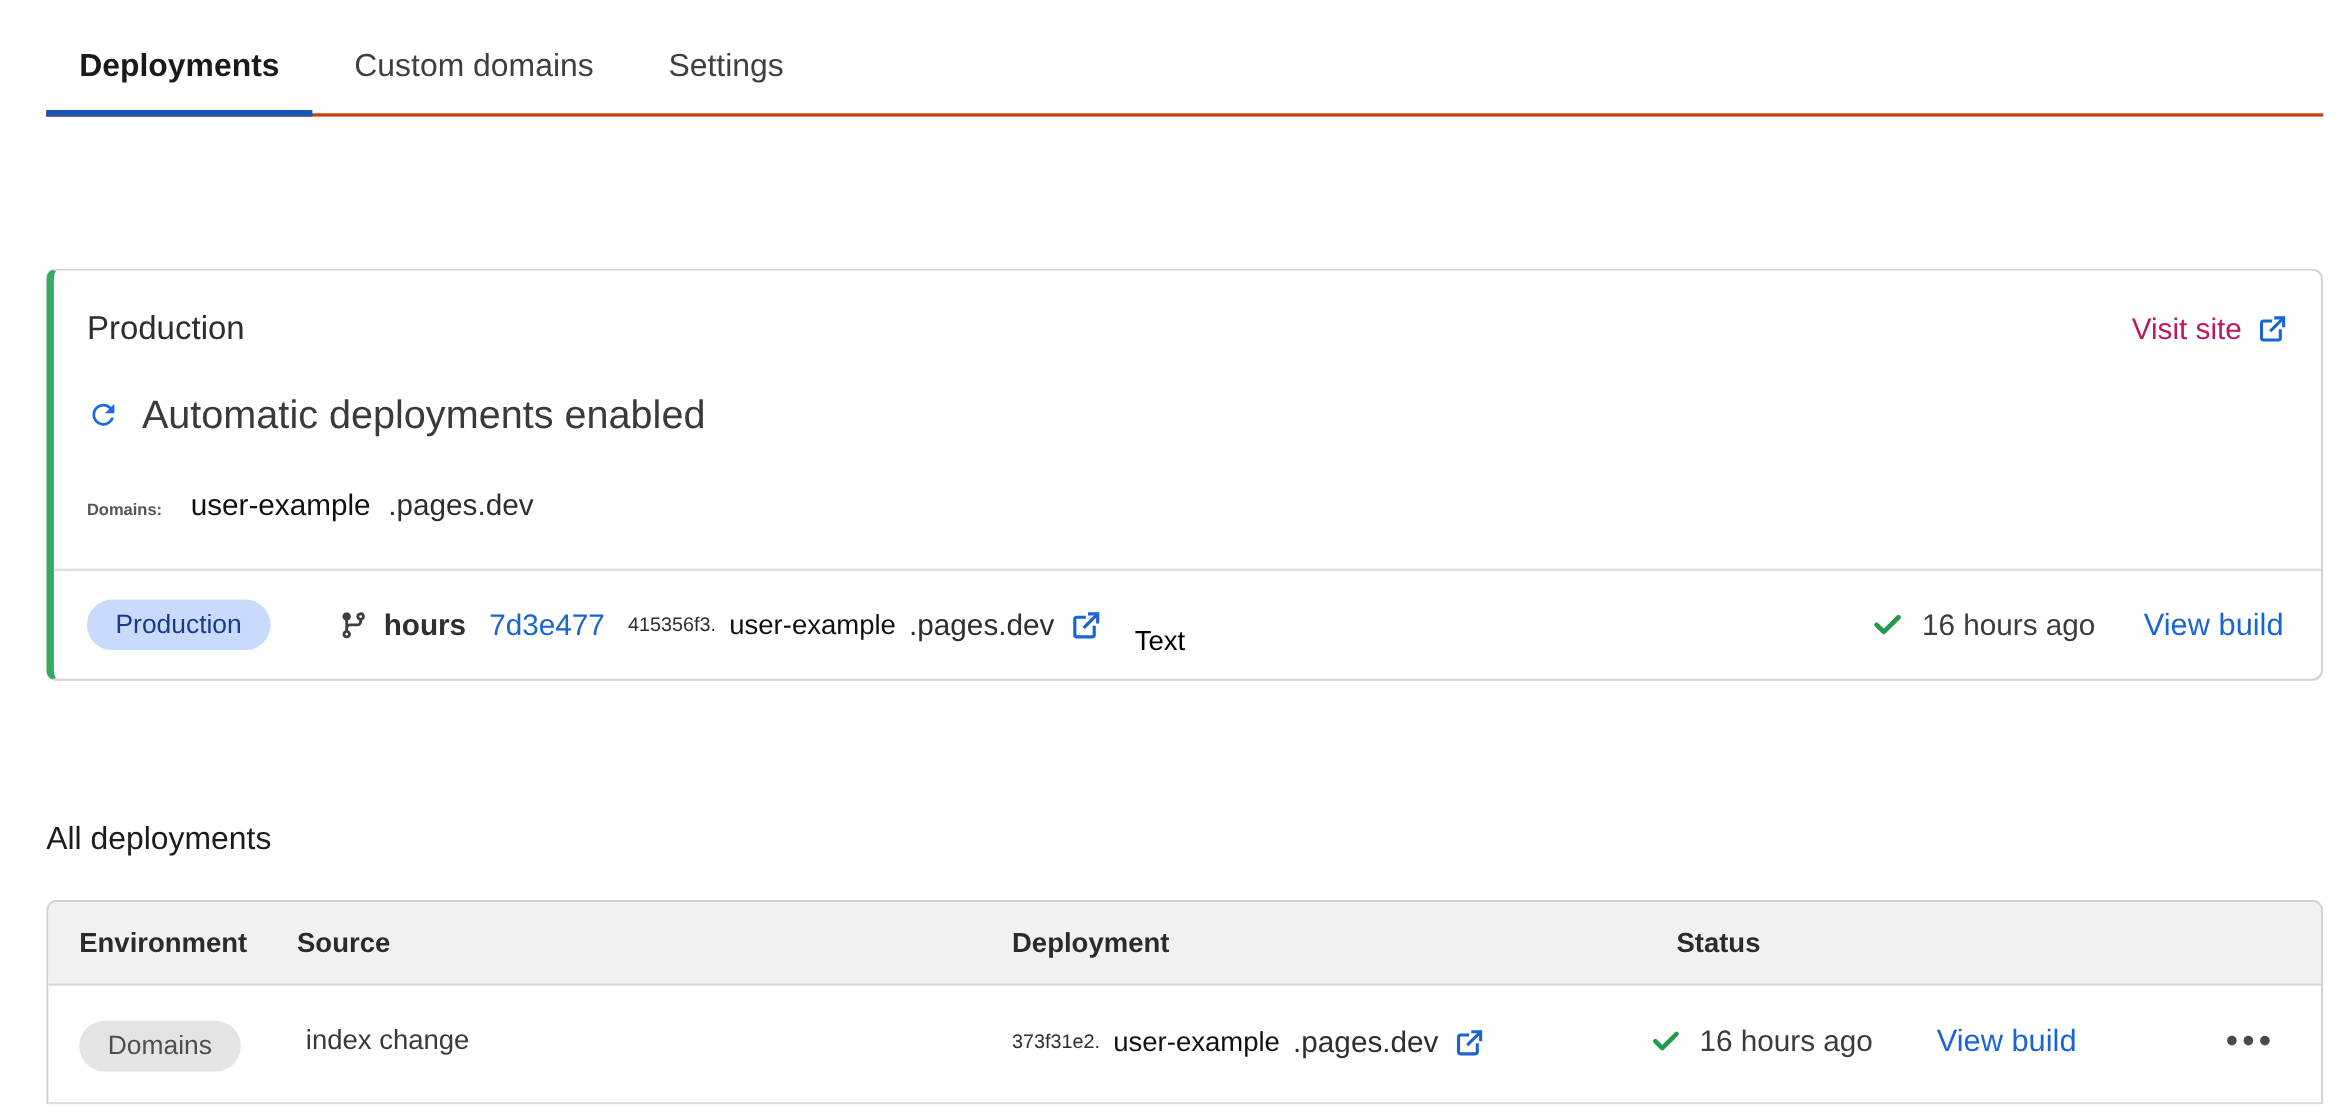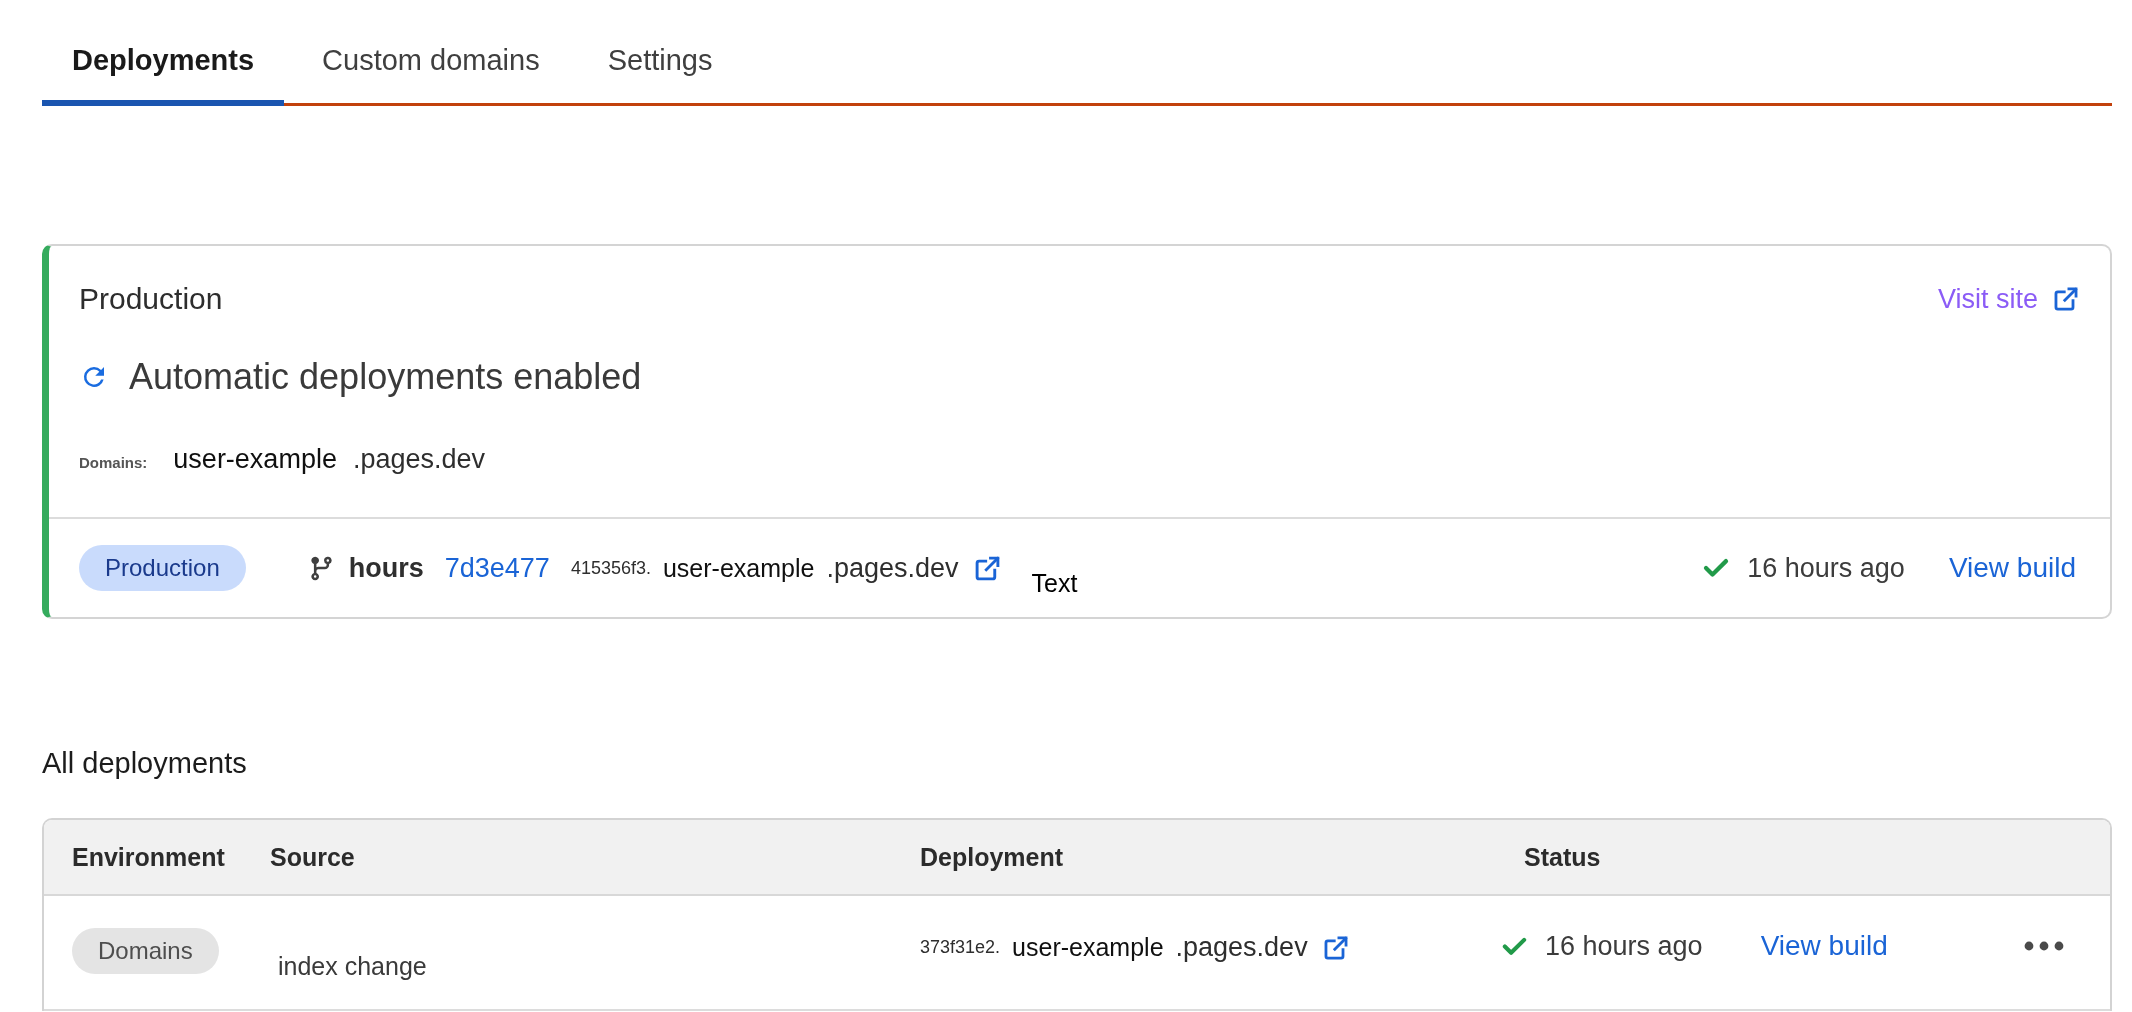--- a/index.html
+++ b/index.html
@@ -37,21 +37,21 @@
     border: 2px solid #d4d4d4;
     border-left: 7px solid #35ab5d;
     border-radius: 10px;
     background: #fff;
   }
   .card-top { padding: 36px 30px 42px 30px; }
   .card-head { display: flex; align-items: center; justify-content: space-between; }
   .card-title { font-size: 30px; font-weight: 500; color: #2d2d2d; }
   .visit-site {
     display: flex; align-items: center; gap: 14px;
-    font-size: 27px; color: #8b5cf6; font-weight: 500;
+    font-size: 27px; color: #be185d; font-weight: 500;
     text-decoration: none; cursor: pointer;
   }
   .auto-deploy { margin-top: 40px; display: flex; align-items: center; gap: 20px;
                  font-size: 36px; color: #3a3a3a; }
   .domains-line { margin-top: 46px; display: flex; align-items: baseline; }
   .domains-label { font-size: 15px; font-weight: 700; color: #555555; }
   .domain-name { font-size: 27px; color: #101010; margin-left: 26px; }
   .domain-suffix { font-size: 27px; color: #2e2e2e; margin-left: 16px; }
 
   .card-divider { border-top: 2px solid #dcdcdc; }
@@ -102,21 +102,21 @@
     height: 76px; align-items: center;
     font-size: 25px; font-weight: 700; color: #2b2b2b;
     border-bottom: 2px solid #d8d8d8;
   }
   .t-head .col-status { padding-left: 24px; }
   .t-row { padding-top: 32px; padding-bottom: 28px; border-bottom: 2px solid #dcdcdc; align-items: start; }
   .cell-env .badge { margin-top: 0px; }
   .cell-source .line1 { display: flex; align-items: center; }
   .cell-source .branch-name-sm { font-size: 25px; font-weight: 500; color: #2c2c2c; margin-left: 16px; }
   .cell-source .commit-link { margin-left: 46px; }
-  .commit-msg { font-size: 25px; color: #3a3a3a; margin-top: 24px; margin-left: 8px; }
+  .commit-msg { font-size: 25px; color: #3a3a3a; margin-top: 4px; margin-left: 8px; }
   .cell-deploy { display: flex; align-items: center; padding-top: 4px; }
   .cell-status { display: flex; align-items: center; padding-top: 2px; padding-right: 44px; }
   .cell-status .view-build { margin-left: 58px; }
   .dots-btn { margin-left: auto; background: none; border: none; cursor: pointer; display: flex; align-items: center; }
 
   .icon { display: inline-flex; align-items: center; justify-content: center; }
 </style>
 </head>
 <body>
 

